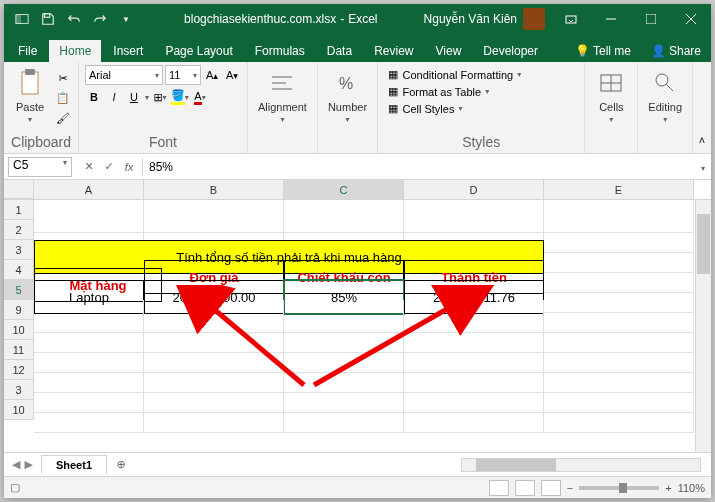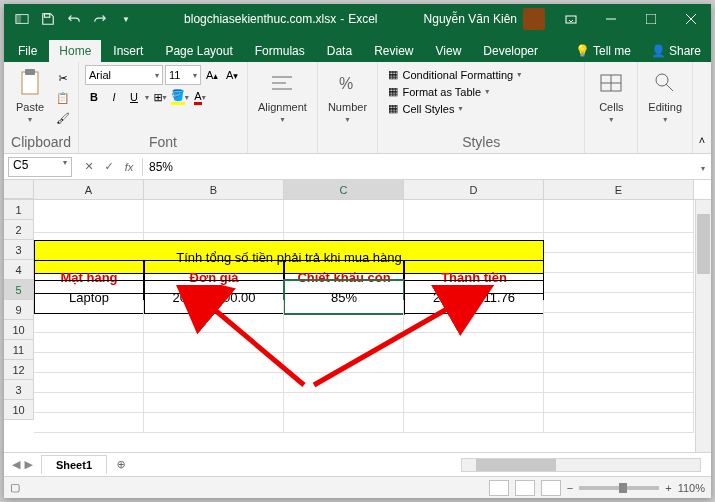--- a/index.html
+++ b/index.html
@@ -313,21 +313,21 @@
           <div class="cell" style="left:510px;top:0;width:150px"></div>
         <div class="cell" style="left:0;top:20px;width:110px"></div>
           <div class="cell" style="left:110px;top:20px;width:140px"></div>
           <div class="cell" style="left:250px;top:20px;width:120px"></div>
           <div class="cell" style="left:370px;top:20px;width:140px"></div>
           <div class="cell" style="left:510px;top:20px;width:150px"></div>
 
         <div class="cell title-row" style="left:0;top:40px;width:510px">Tính tổng số tiền phải trả khi mua hàng</div>
         <div class="cell" style="left:510px;top:40px;width:150px"></div>
 
-        <div class="cell header-cell" style="left:0;top:60px;width:110px">Mặt hàng</div>
+        <div class="cell header-cell" style="left:0;top:68px;width:128px">Mặt hàng</div>
         <div class="cell header-cell" style="left:110px;top:60px;width:140px">Đơn giá</div>
         <div class="cell header-cell" style="left:250px;top:60px;width:120px">Chiết khấu còn</div>
         <div class="cell header-cell" style="left:370px;top:60px;width:140px">Thành tiền</div>
         <div class="cell" style="left:510px;top:60px;width:150px"></div>
 
         <div class="cell data-cell" style="left:0;top:80px;width:110px">Laptop</div>
         <div class="cell data-cell" style="left:110px;top:80px;width:140px">20,000,000.00</div>
         <div class="cell data-cell selected" style="left:250px;top:80px;width:120px">85%</div>
         <div class="cell data-cell" style="left:370px;top:80px;width:140px">23,529,411.76</div>
         <div class="cell" style="left:510px;top:80px;width:150px"></div>

